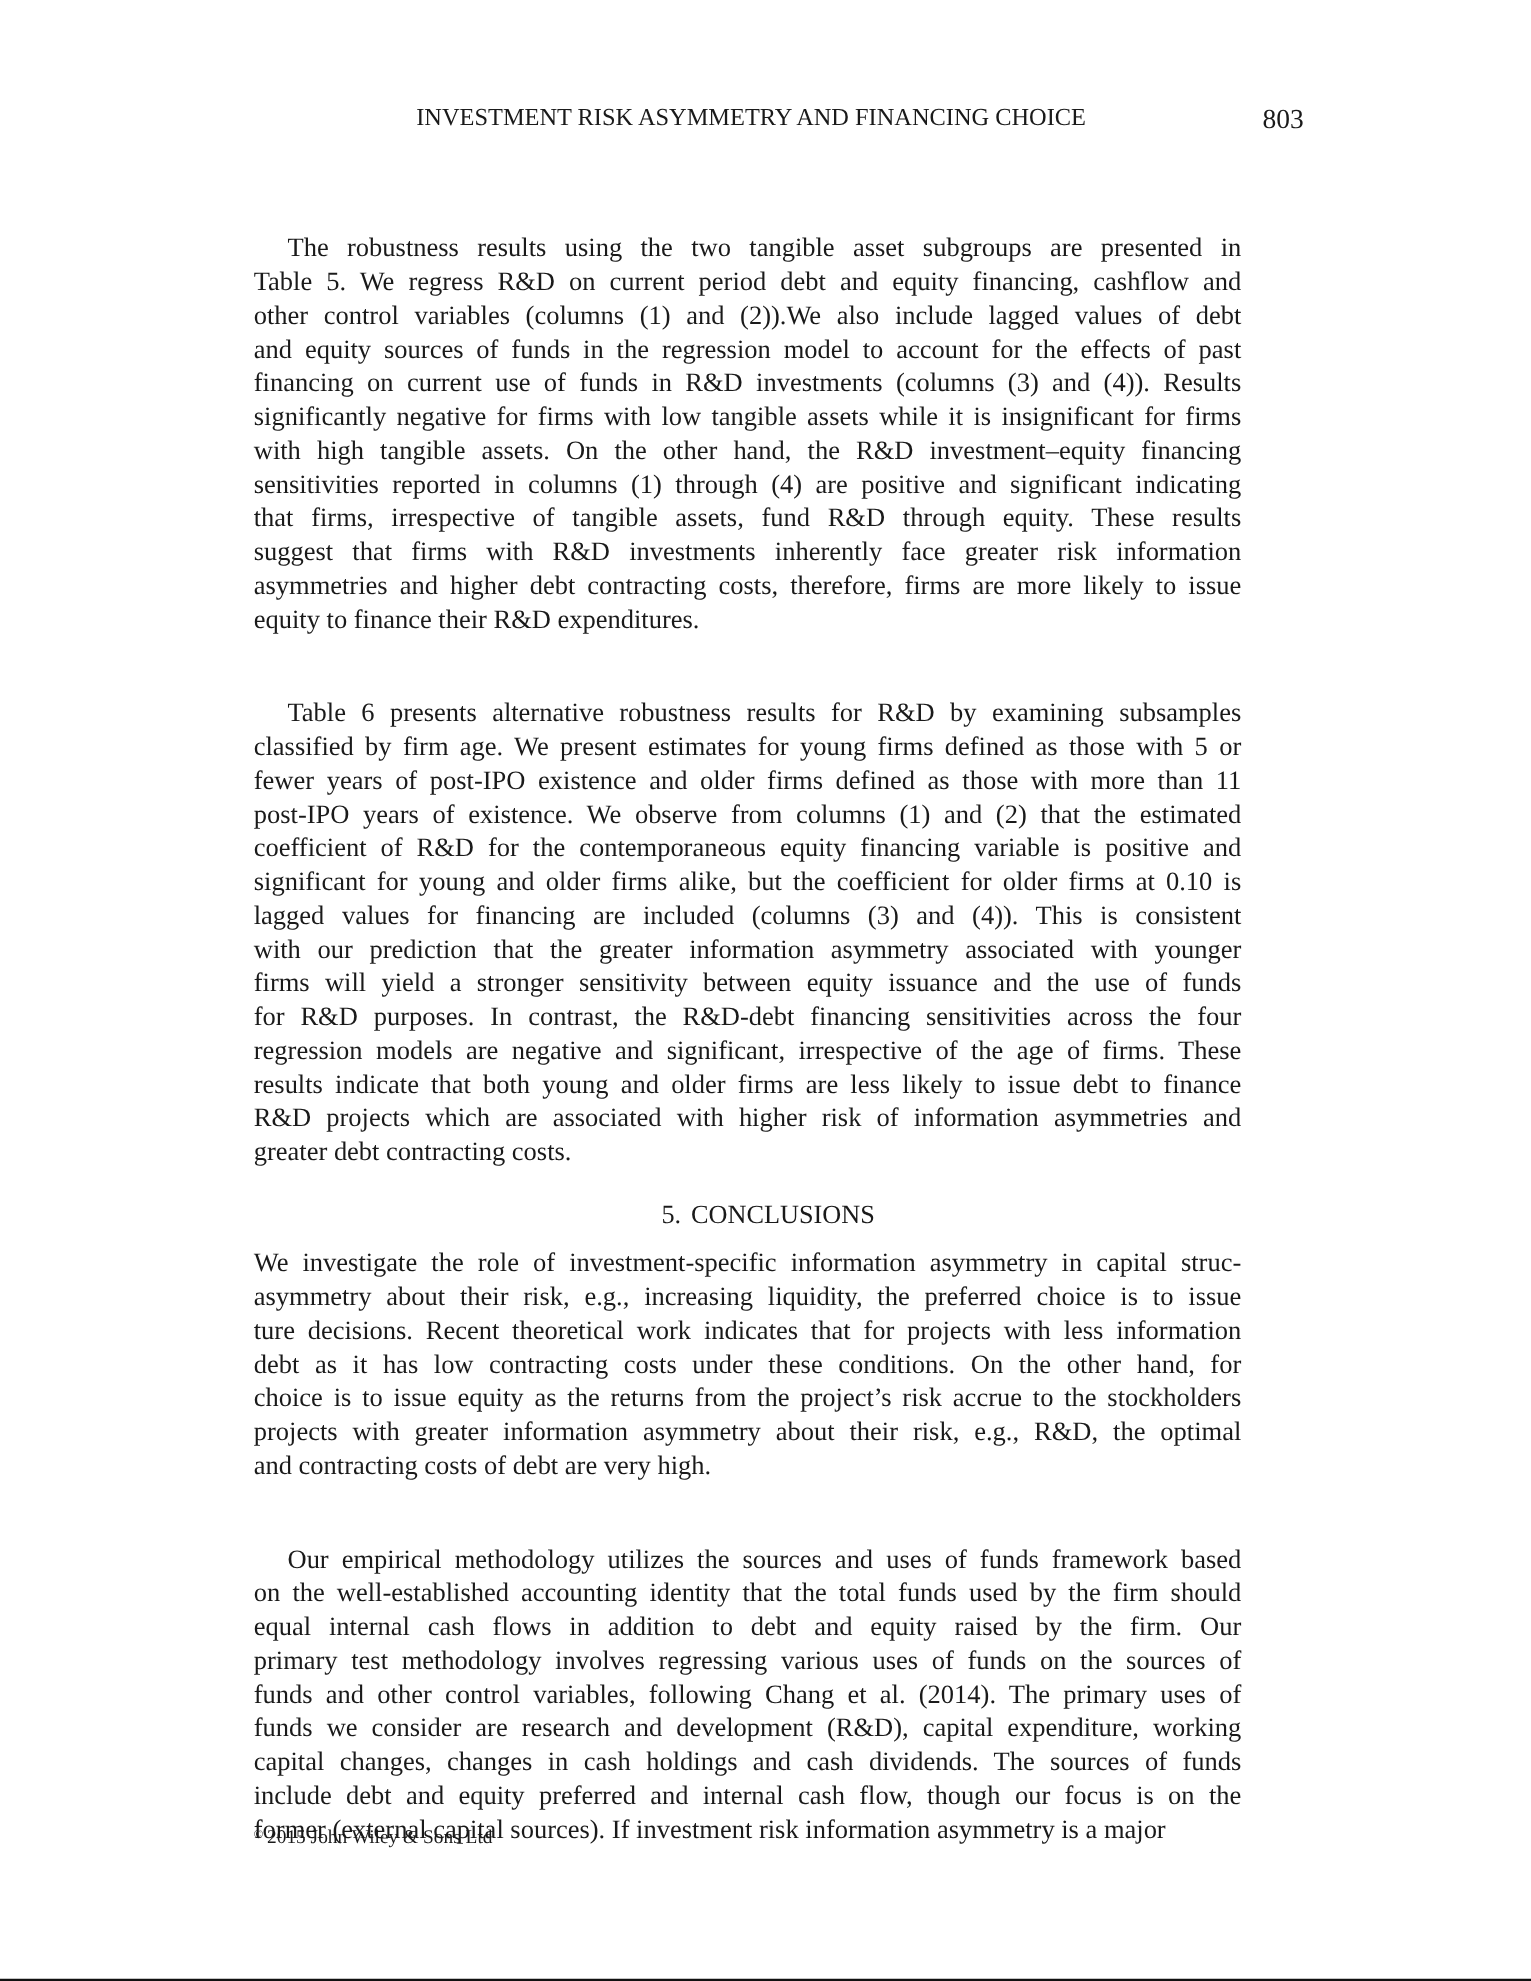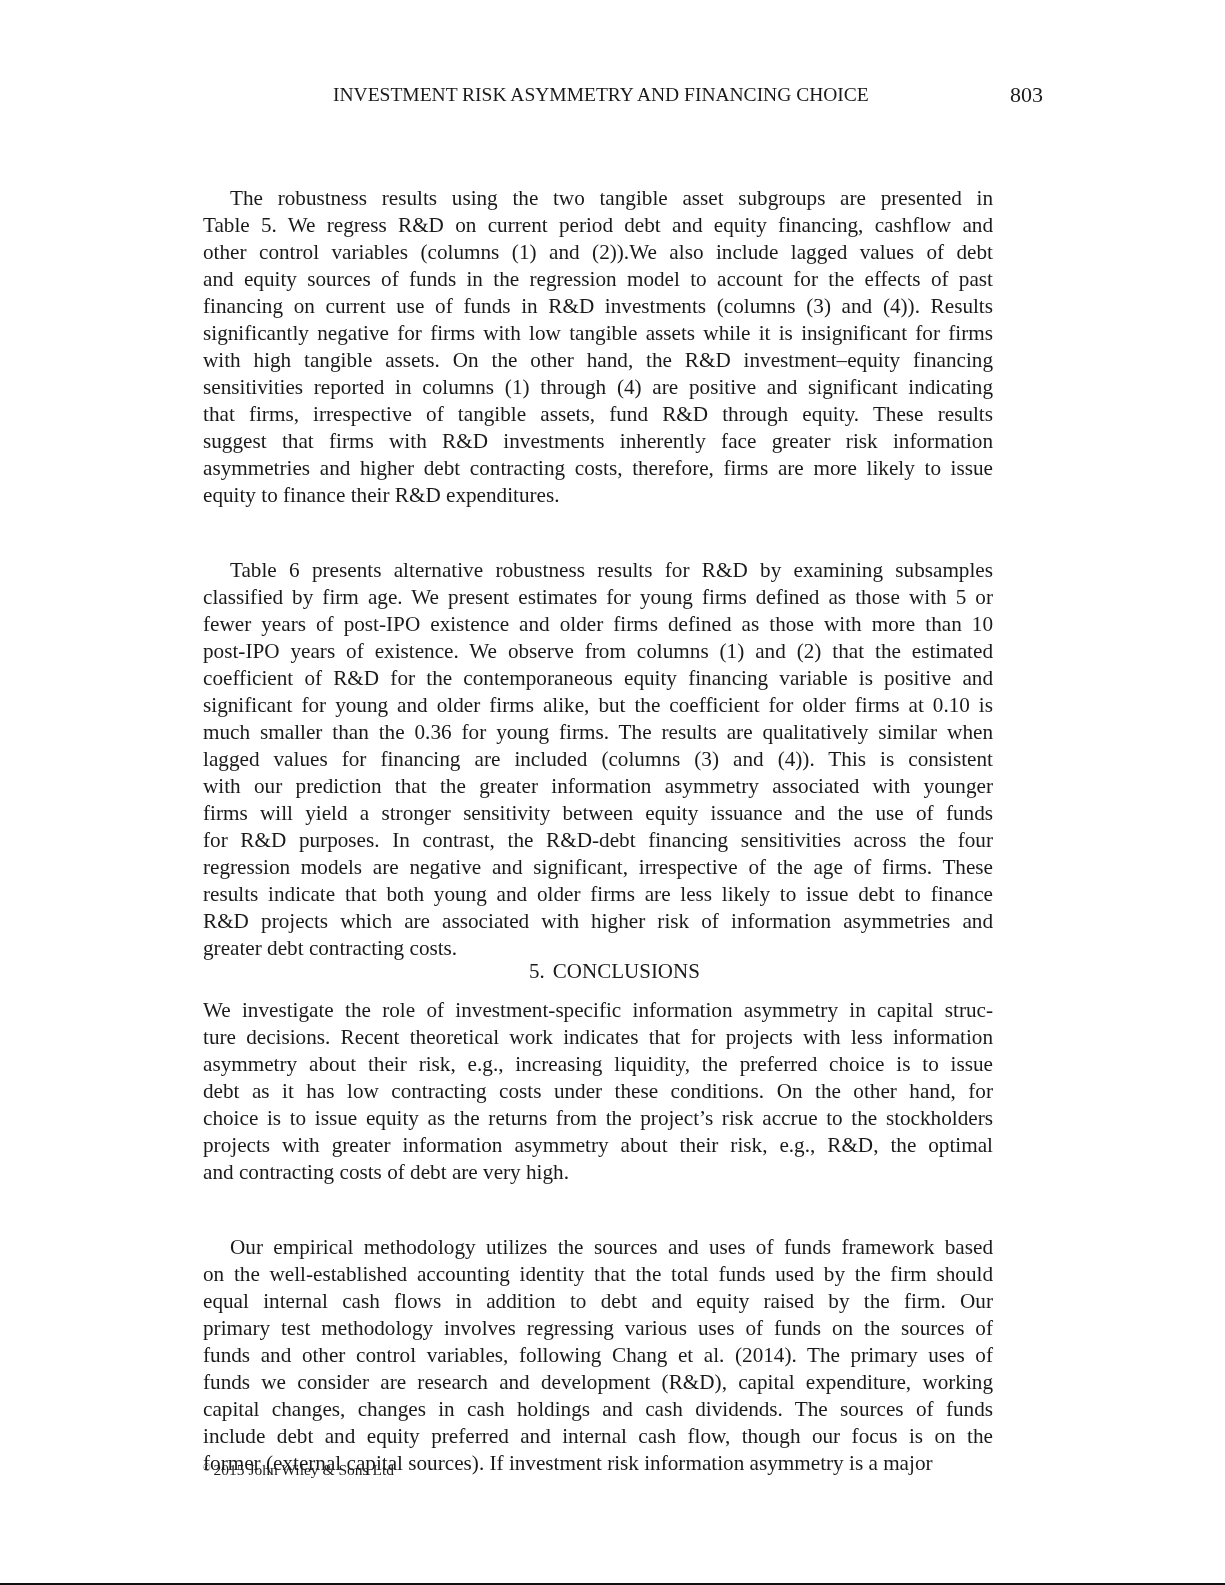--- a/index.html
+++ b/index.html
@@ -111,45 +111,44 @@
       <span class="line">with high tangible assets. On the other hand, the R&amp;D investment–equity financing</span>
       <span class="line">sensitivities reported in columns (1) through (4) are positive and significant indicating</span>
       <span class="line">that firms, irrespective of tangible assets, fund R&amp;D through equity. These results</span>
       <span class="line">suggest that firms with R&amp;D investments inherently face greater risk information</span>
       <span class="line">asymmetries and higher debt contracting costs, therefore, firms are more likely to issue</span>
       <span class="line last">equity to finance their R&amp;D expenditures.</span>
     </div>
     <div>
       <span class="line indent">Table 6 presents alternative robustness results for R&amp;D by examining subsamples</span>
       <span class="line">classified by firm age. We present estimates for young firms defined as those with 5 or</span>
-      <span class="line">fewer years of post-IPO existence and older firms defined as those with more than 10</span>
+      <span class="line">fewer years of post-IPO existence and older firms defined as those with more than 11</span>
       <span class="line">post-IPO years of existence. We observe from columns (1) and (2) that the estimated</span>
       <span class="line">coefficient of R&amp;D for the contemporaneous equity financing variable is positive and</span>
       <span class="line">significant for young and older firms alike, but the coefficient for older firms at 0.10 is</span>
-      <span class="line">much smaller than the 0.36 for young firms. The results are qualitatively similar when</span>
       <span class="line">lagged values for financing are included (columns (3) and (4)). This is consistent</span>
       <span class="line">with our prediction that the greater information asymmetry associated with younger</span>
       <span class="line">firms will yield a stronger sensitivity between equity issuance and the use of funds</span>
       <span class="line">for R&amp;D purposes. In contrast, the R&amp;D-debt financing sensitivities across the four</span>
       <span class="line">regression models are negative and significant, irrespective of the age of firms. These</span>
       <span class="line">results indicate that both young and older firms are less likely to issue debt to finance</span>
       <span class="line">R&amp;D projects which are associated with higher risk of information asymmetries and</span>
       <span class="line last">greater debt contracting costs.</span>
     </div>
   </div>
 
 <div class="section-heading">
   <span class="num">5.</span><span>CONCLUSIONS</span>
 </div>
 
 <div class="block" id="conclusion-block" style="top:997px;">
     <div>
       <span class="line">We investigate the role of investment-specific information asymmetry in capital struc-</span>
+      <span class="line">asymmetry about their risk, e.g., increasing liquidity, the preferred choice is to issue</span>
       <span class="line">ture decisions. Recent theoretical work indicates that for projects with less information</span>
-      <span class="line">asymmetry about their risk, e.g., increasing liquidity, the preferred choice is to issue</span>
       <span class="line">debt as it has low contracting costs under these conditions. On the other hand, for</span>
       <span class="line">choice is to issue equity as the returns from the project’s risk accrue to the stockholders</span>
       <span class="line">projects with greater information asymmetry about their risk, e.g., R&amp;D, the optimal</span>
       <span class="line last">and contracting costs of debt are very high.</span>
     </div>
     <div>
       <span class="line indent">Our empirical methodology utilizes the sources and uses of funds framework based</span>
       <span class="line">on the well-established accounting identity that the total funds used by the firm should</span>
       <span class="line">equal internal cash flows in addition to debt and equity raised by the firm. Our</span>
       <span class="line">primary test methodology involves regressing various uses of funds on the sources of</span>

